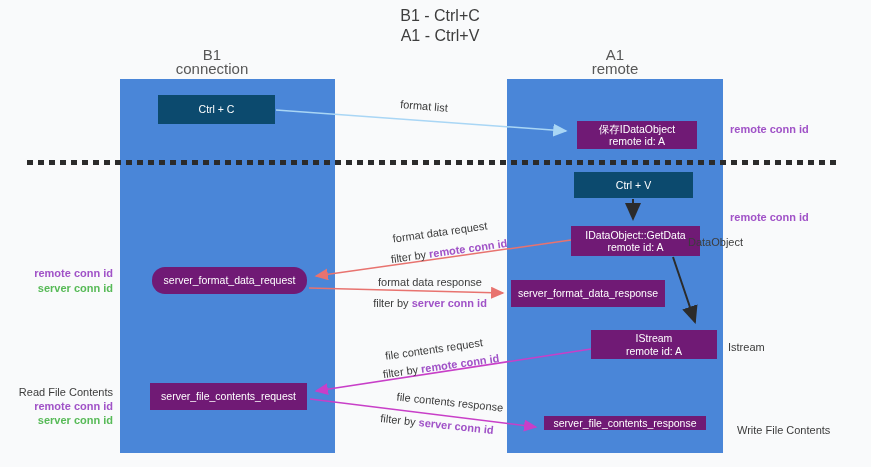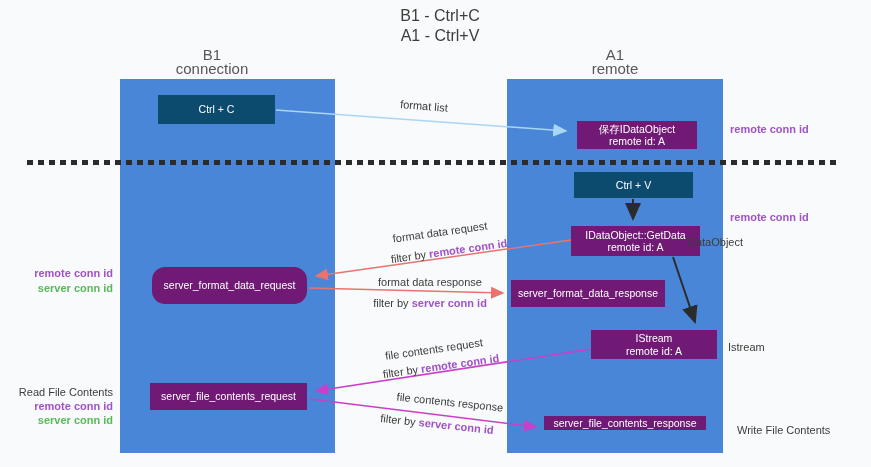--- a/index.html
+++ b/index.html
@@ -83,21 +83,21 @@
 
   <div class="box green" style="left:574px;top:172px;width:119px;height:26px;">
     <div>Ctrl + V</div>
   </div>
 
   <div class="box orange" style="left:571px;top:226px;width:129px;height:30px;text-align:right;">
     <div>IDataObject::GetData</div>
     <div>remote id: A</div>
   </div>
 
-  <div class="box orange" style="left:152px;top:267px;width:155px;height:37px;border-radius:13px;">
+  <div class="box orange" style="left:152px;top:267px;width:155px;height:27px;border-radius:13px;">
     <div>server_format_data_request</div>
   </div>
 
   <div class="box orange" style="left:511px;top:280px;width:154px;height:27px;">
     <div>server_format_data_response</div>
   </div>
 
   <div class="box orange" style="left:591px;top:330px;width:126px;height:29px;">
     <div>IStream</div>
     <div>remote id: A</div>

